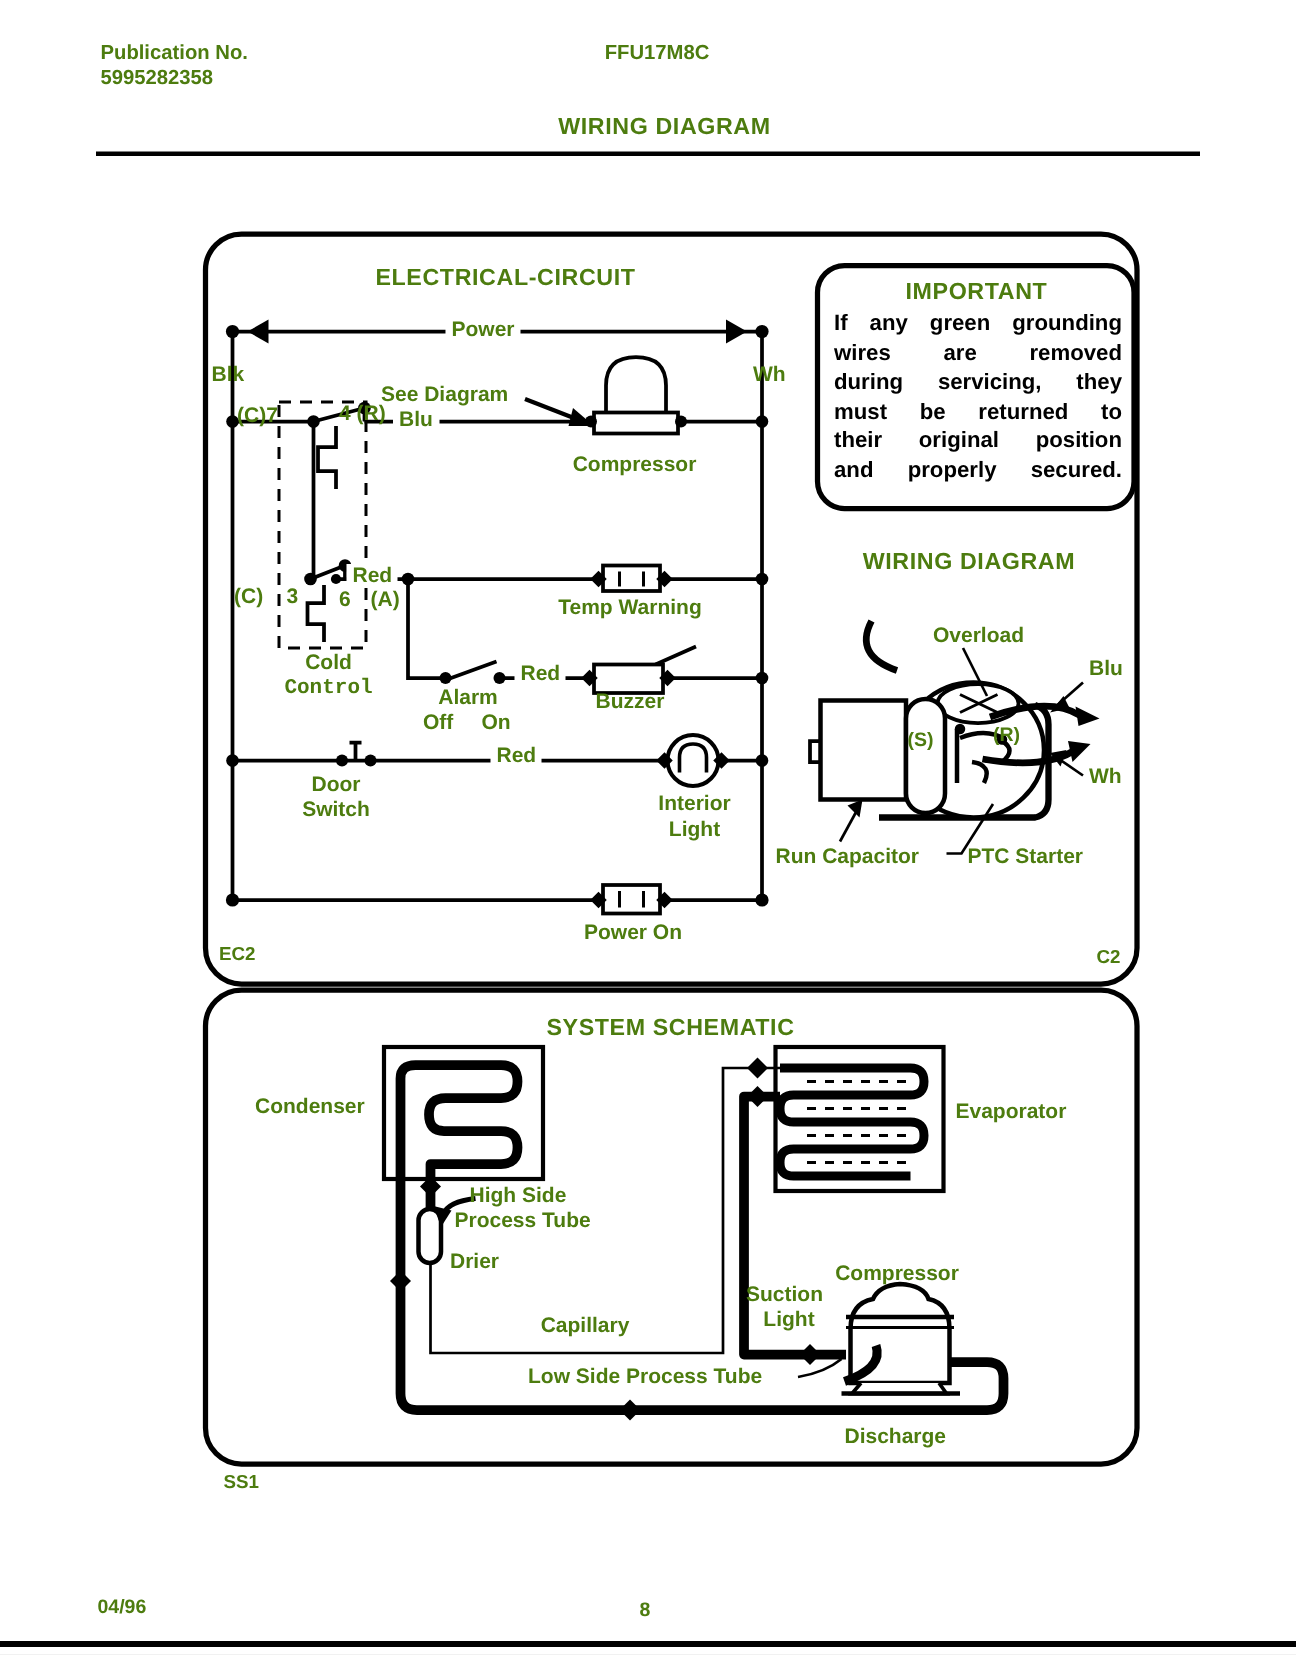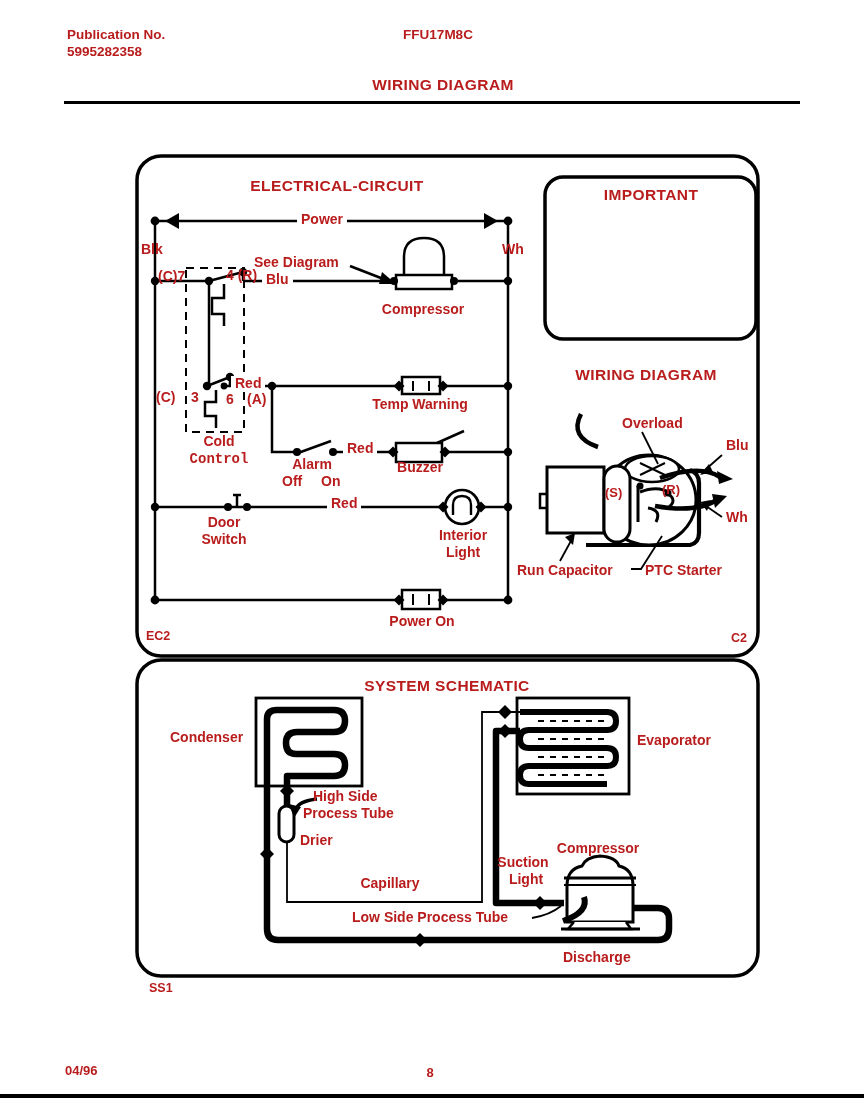--- a/index.html
+++ b/index.html
@@ -3,21 +3,21 @@
 <meta charset="utf-8">
 <style>
   html,body { margin:0; padding:0; background:#e8e8e8; }
   .page {
     position:relative; width:864px; height:1103px; background:#fff;
     font-family:"Liberation Sans", sans-serif; color:#000; overflow:hidden;
   }
   svg.art { position:absolute; left:0; top:0; }
   .lbl {
     position:absolute; font-weight:700; font-size:14px; line-height:1.1;
-    white-space:nowrap; color:#b91c1c;
+    white-space:nowrap; color:#4d7c0f;
   }
   .ctr { transform:translateX(-50%); text-align:center; }
   .bg  { background:#fff; padding:0 4px; }
   .sm  { font-size:12.5px; }
   .ttl { font-size:15.5px; letter-spacing:0.4px; }
   .imp-text {
     position:absolute; left:556px; top:207px; width:192px;
     font-weight:700; font-size:14.8px; line-height:19.5px;
   }
   .imp-text div { text-align:justify; text-align-last:justify; }
@@ -234,20 +234,28 @@
   <div class="lbl ctr" style="left:224px; top:515px;">Door</div>
   <div class="lbl ctr" style="left:224px; top:532px;">Switch</div>
   <div class="lbl bg" style="left:327px; top:496px;">Red</div>
   <div class="lbl ctr" style="left:463px; top:528px;">Interior</div>
   <div class="lbl ctr" style="left:463px; top:545px;">Light</div>
   <div class="lbl ctr" style="left:422px; top:614px;">Power On</div>
   <div class="lbl sm" style="left:146px; top:630px;">EC2</div>
   <div class="lbl sm" style="left:731px; top:632px;">C2</div>
 
   <div class="lbl ctr ttl" style="left:651px; top:186px;">IMPORTANT</div>
+  <div class="imp-text">
+    <div>If any green grounding</div>
+    <div>wires are removed</div>
+    <div>during servicing, they</div>
+    <div>must be returned to</div>
+    <div>their original position</div>
+    <div>and properly secured.</div>
+  </div>
 
   <div class="lbl ctr ttl" style="left:646px; top:366px;">WIRING DIAGRAM</div>
   <div class="lbl" style="left:622px; top:416px;">Overload</div>
   <div class="lbl" style="left:726px; top:438px;">Blu</div>
   <div class="lbl" style="left:726px; top:510px;">Wh</div>
   <div class="lbl" style="left:605px; top:486px; font-size:13px;">(S)</div>
   <div class="lbl" style="left:662px; top:483px; font-size:13px;">(R)</div>
   <div class="lbl" style="left:517px; top:563px;">Run Capacitor</div>
   <div class="lbl" style="left:645px; top:563px;">PTC Starter</div>
 

